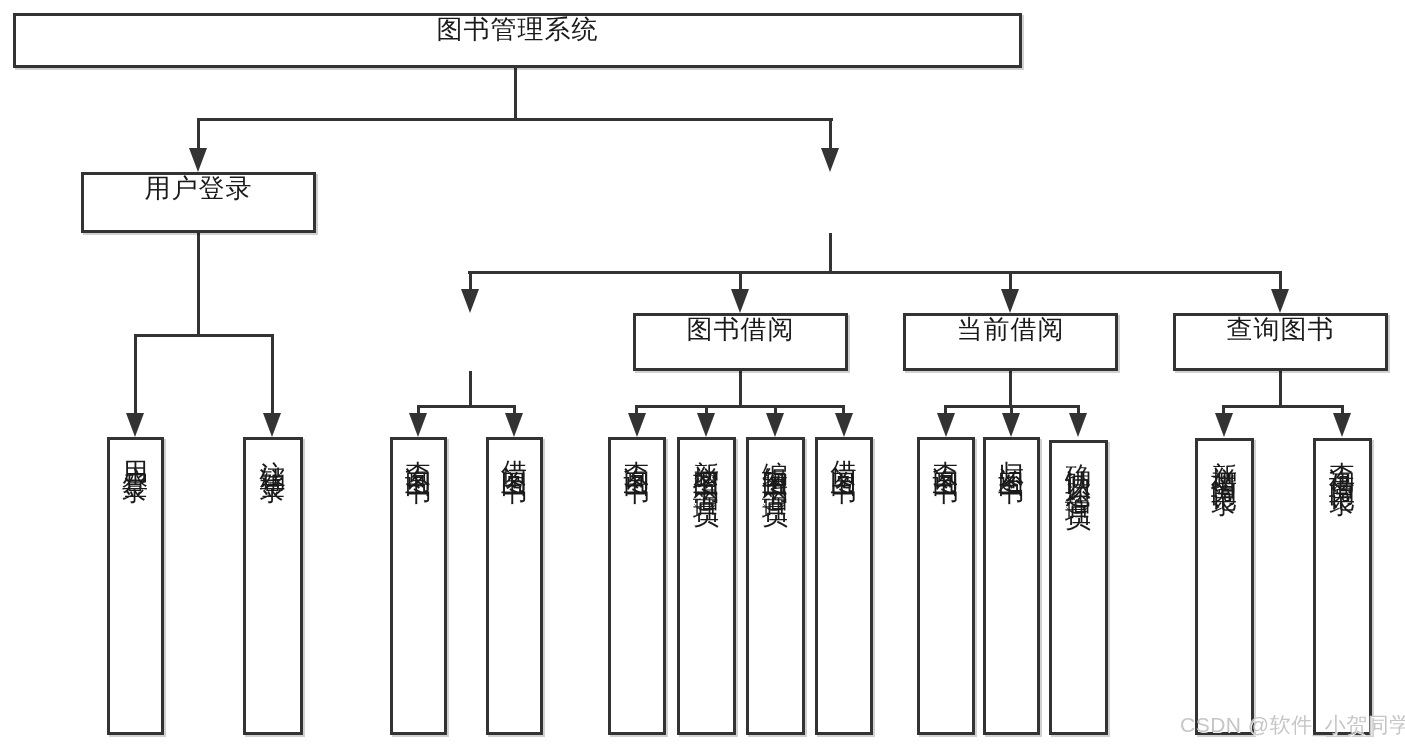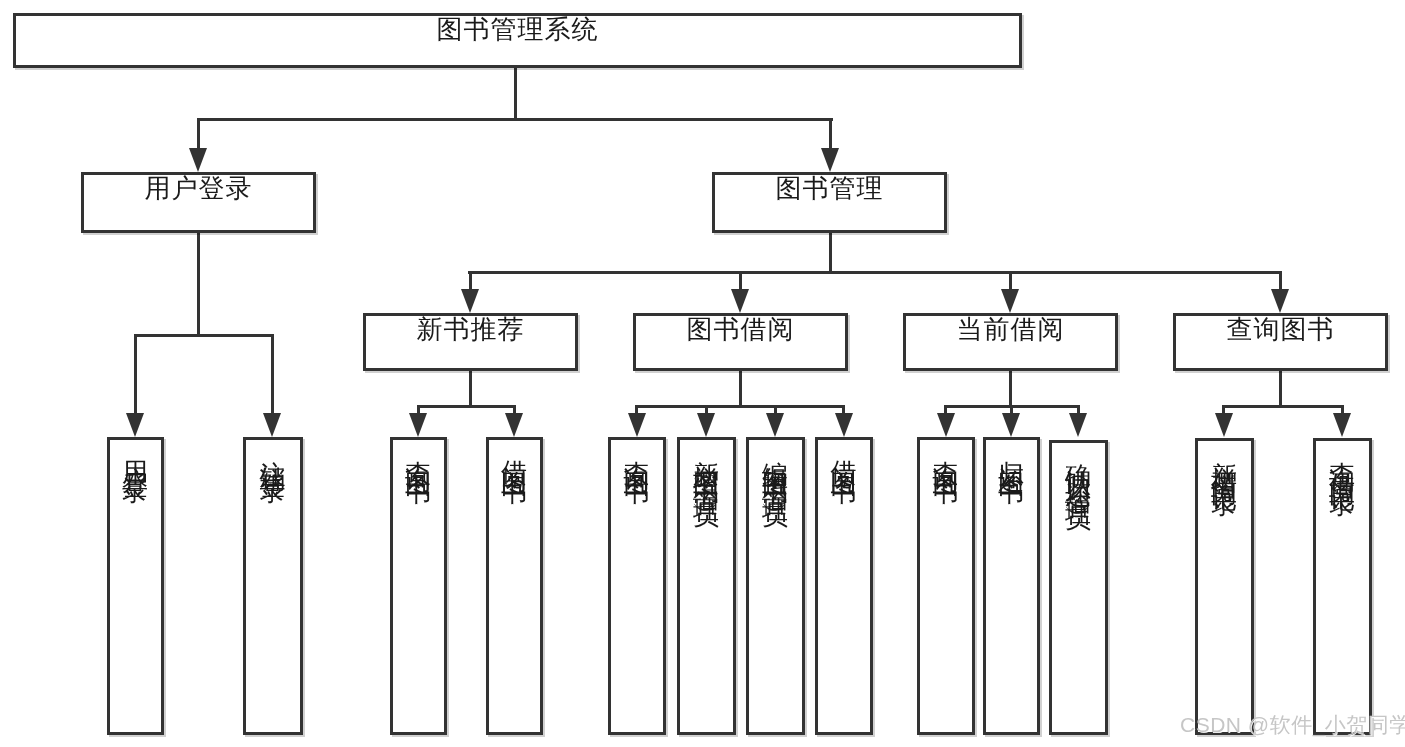--- a/index.html
+++ b/index.html
@@ -107,27 +107,21 @@
   <div class="vl" style="left:1341px;top:405px;height:12px"></div>
   <div class="arr" style="left:1333px;top:413px"></div>
 
   <div class="box hbox" style="left:13px;top:13px;width:1009px;height:55px">
     <span>图书管理系统</span>
   </div>
 
   <div class="box hbox" style="left:81px;top:172px;width:235px;height:61px">
     <span>用户登录</span>
   </div>
-  <div class="box hbox" style="left:712px;top:172px;width:235px;height:61px">
-    <span>图书管理</span>
-  </div>
 
-  <div class="box hbox" style="left:363px;top:313px;width:215px;height:58px">
-    <span>新书推荐</span>
-  </div>
   <div class="box hbox" style="left:903px;top:313px;width:215px;height:58px">
     <span>当前借阅</span>
   </div>
   <div class="box hbox" style="left:633px;top:313px;width:215px;height:58px">
     <span>图书借阅</span>
   </div>
   <div class="box hbox" style="left:1173px;top:313px;width:215px;height:58px">
     <span>查询图书</span>
   </div>
 

